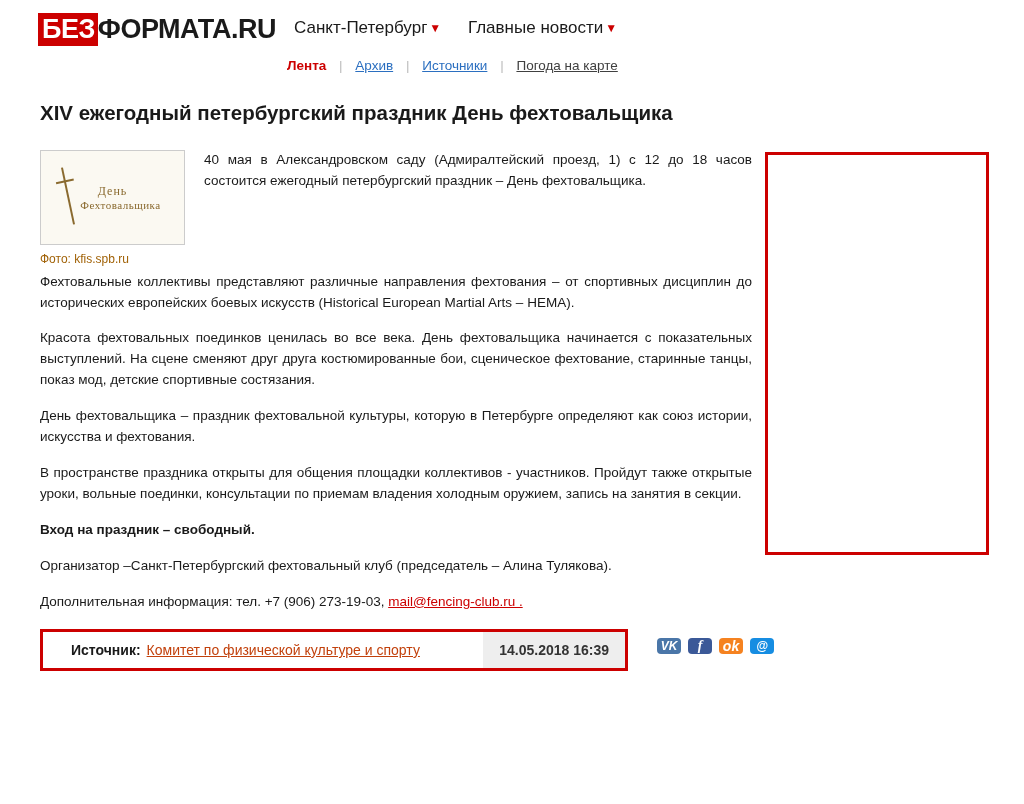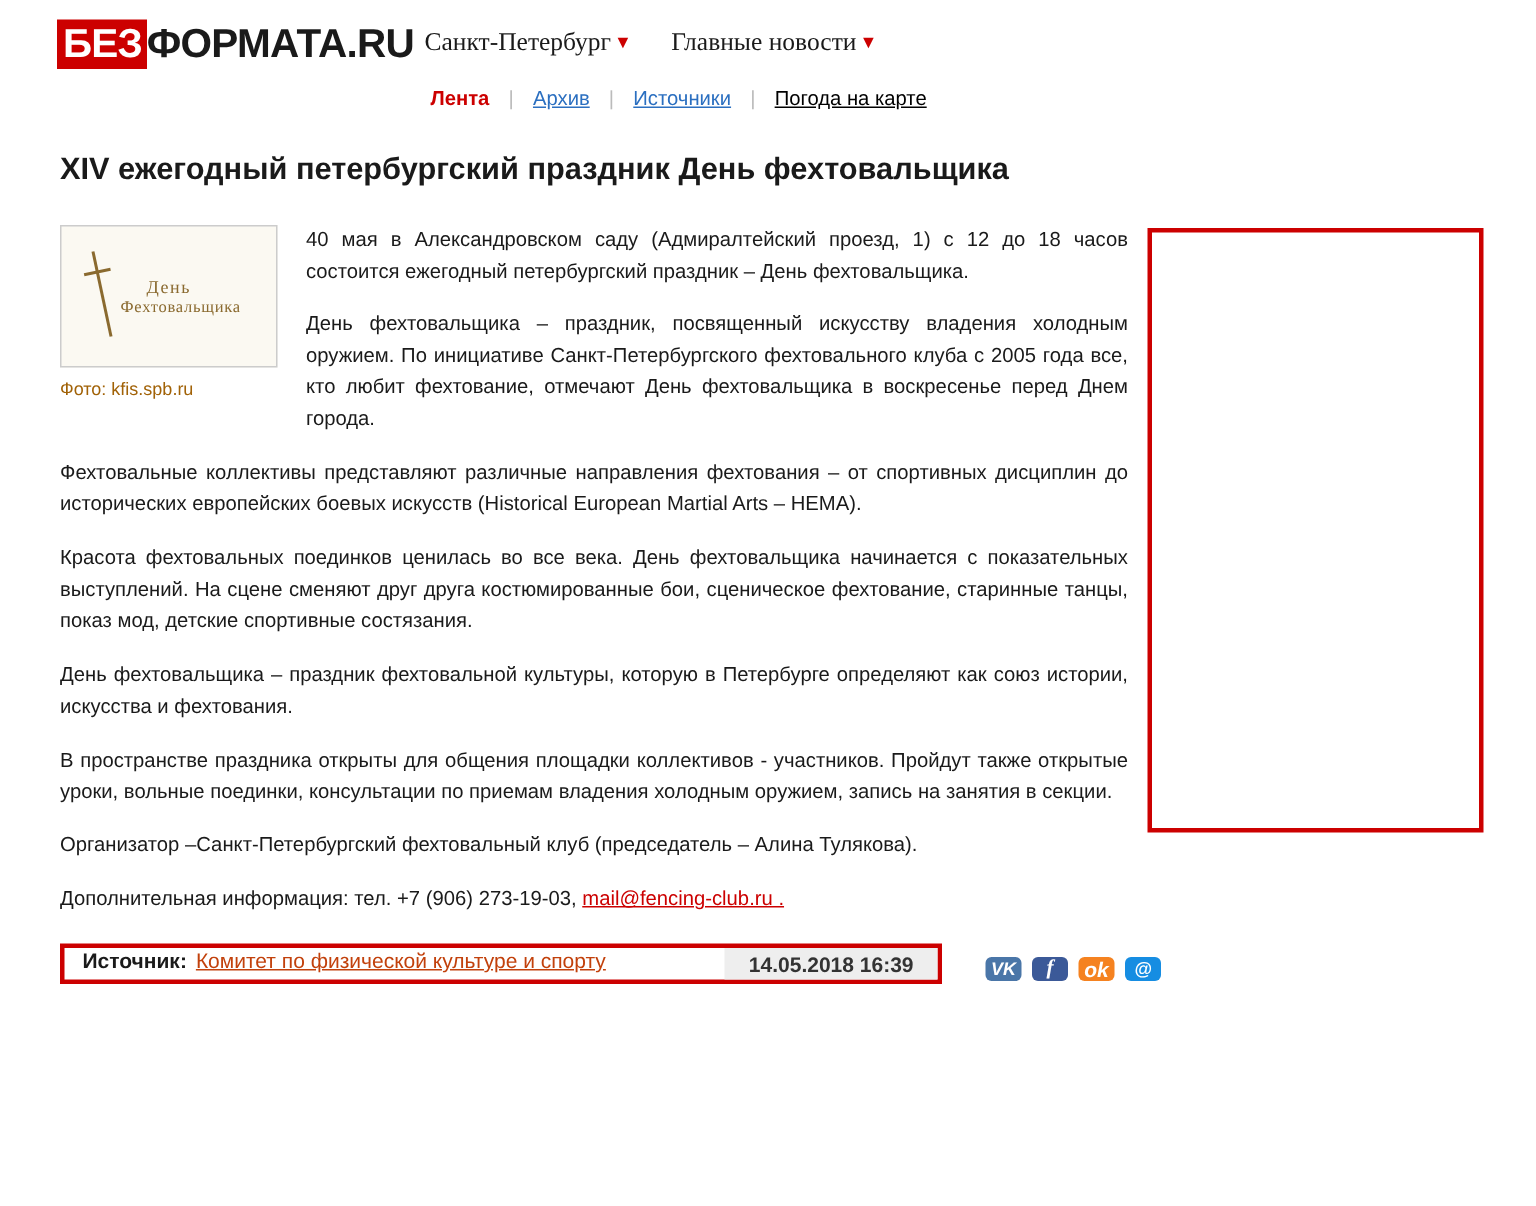--- a/index.html
+++ b/index.html
@@ -43,26 +43,25 @@
   }
   .logo .ru {
     color: #1a1a1a;
   }
   .logo .dot {
     color: #1a1a1a;
   }
 
   .nav-top {
     position: absolute;
-    left: 283px;
+    left: 294px;
     top: 18px;
     font-size: 17px;
     color: #1a1a1a;
     white-space: nowrap;
-    font-family: Liberation Serif, serif;
   }
   .nav-top .item {
     display: inline-block;
     margin-right: 22px;
     cursor: pointer;
   }
   .nav-top .caret {
     color: #cc0000;
     font-size: 12px;
     margin-left: 2px;
@@ -83,21 +82,21 @@
   }
   .nav-sub .active {
     color: #cc0000;
     font-weight: bold;
   }
   .nav-sub .link {
     color: #2b6fc0;
     text-decoration: underline;
   }
   .nav-sub .link2 {
-    color: #000000;
+    color: #404040;
     text-decoration: underline;
   }
   .nav-sub .sep {
     display: inline-block;
     color: #bbbbbb;
     margin: 0 9px;
   }
 
   
   .content {
@@ -188,24 +187,26 @@
     color: #cc0000;
     text-decoration: underline;
   }
 
   
   .source-bar {
     position: absolute;
     left: 40px;
     top: 629px;
     width: 588px;
-    height: 27px;
+    height: 42px;
     border: 3px solid #cc0000;
     box-sizing: border-box;
     display: flex;
+    align-items: center;
+    padding-left: 16px;
   }
   .source-label {
     font-size: 14px;
     font-weight: bold;
     color: #1a1a1a;
     margin-left: 12px;
   }
   .source-link {
     font-size: 14px;
     color: #c2410c;
@@ -306,29 +307,29 @@
       <div class="sword"></div>
       <div class="ph-inner">
         <div class="ph-line1">День</div>
         <div class="ph-line2">Фехтовальщика</div>
       </div>
     </div>
     <div class="photo-caption">Фото: kfis.spb.ru</div>
   </div>
 
   <p class="para indented">40 мая в Александровском саду (Адмиралтейский проезд, 1) с 12 до 18 часов состоится ежегодный петербургский праздник – День фехтовальщика.</p>
-  <p class="para indented">День фехтовальщика – праздник, посвященный искусству владения холодным оружием. По инициативе Санкт-Петербургского фехтовального клуба с 2005 года все, кто любит фехтование, отмечают День фехтовальщика в воскресенье перед Днем города.</p>
 
   <div class="clear"></div>
 
   <p class="para">Фехтовальные коллективы представляют различные направления фехтования – от спортивных дисциплин до исторических европейских боевых искусств (Historical European Martial Arts – HEMA).</p>
   <p class="para">Красота фехтовальных поединков ценилась во все века. День фехтовальщика начинается с показательных выступлений. На сцене сменяют друг друга костюмированные бои, сценическое фехтование, старинные танцы, показ мод, детские спортивные состязания.</p>
   <p class="para">День фехтовальщика – праздник фехтовальной культуры, которую в Петербурге определяют как союз истории, искусства и фехтования.</p>
   <p class="para">В пространстве праздника открыты для общения площадки коллективов - участников. Пройдут также открытые уроки, вольные поединки, консультации по приемам владения холодным оружием, запись на занятия в секции.</p>
 
+  <p class="para bold">Вход на праздник – свободный.</p>
   <p class="para">Организатор –Санкт-Петербургский фехтовальный клуб (председатель – Алина Тулякова).</p>
 
   <p class="para">
     <span class="bold">Дополнительная информация: тел. +7 (906) 273-19-03,</span>
     <a class="inline-link" href="#">mail@fencing-club.ru .</a>
   </p>
 
 </div>
 
 <div class="source-bar">

